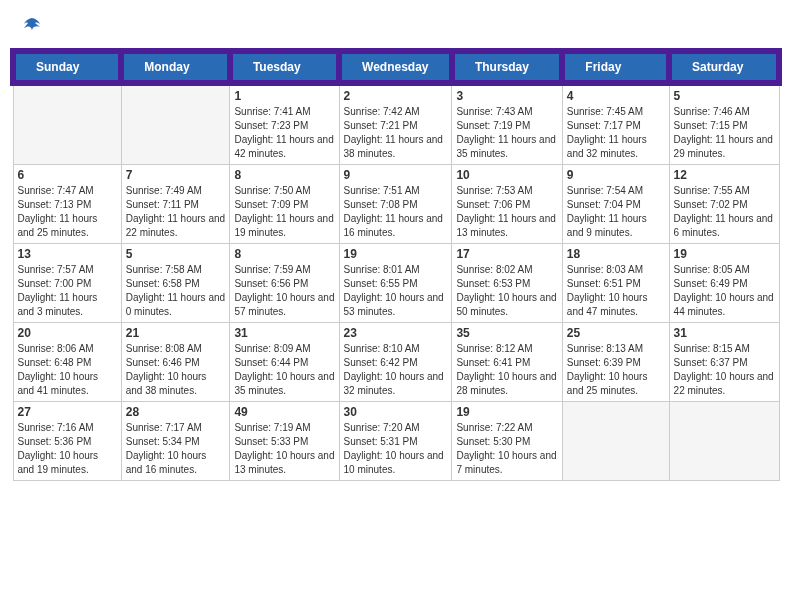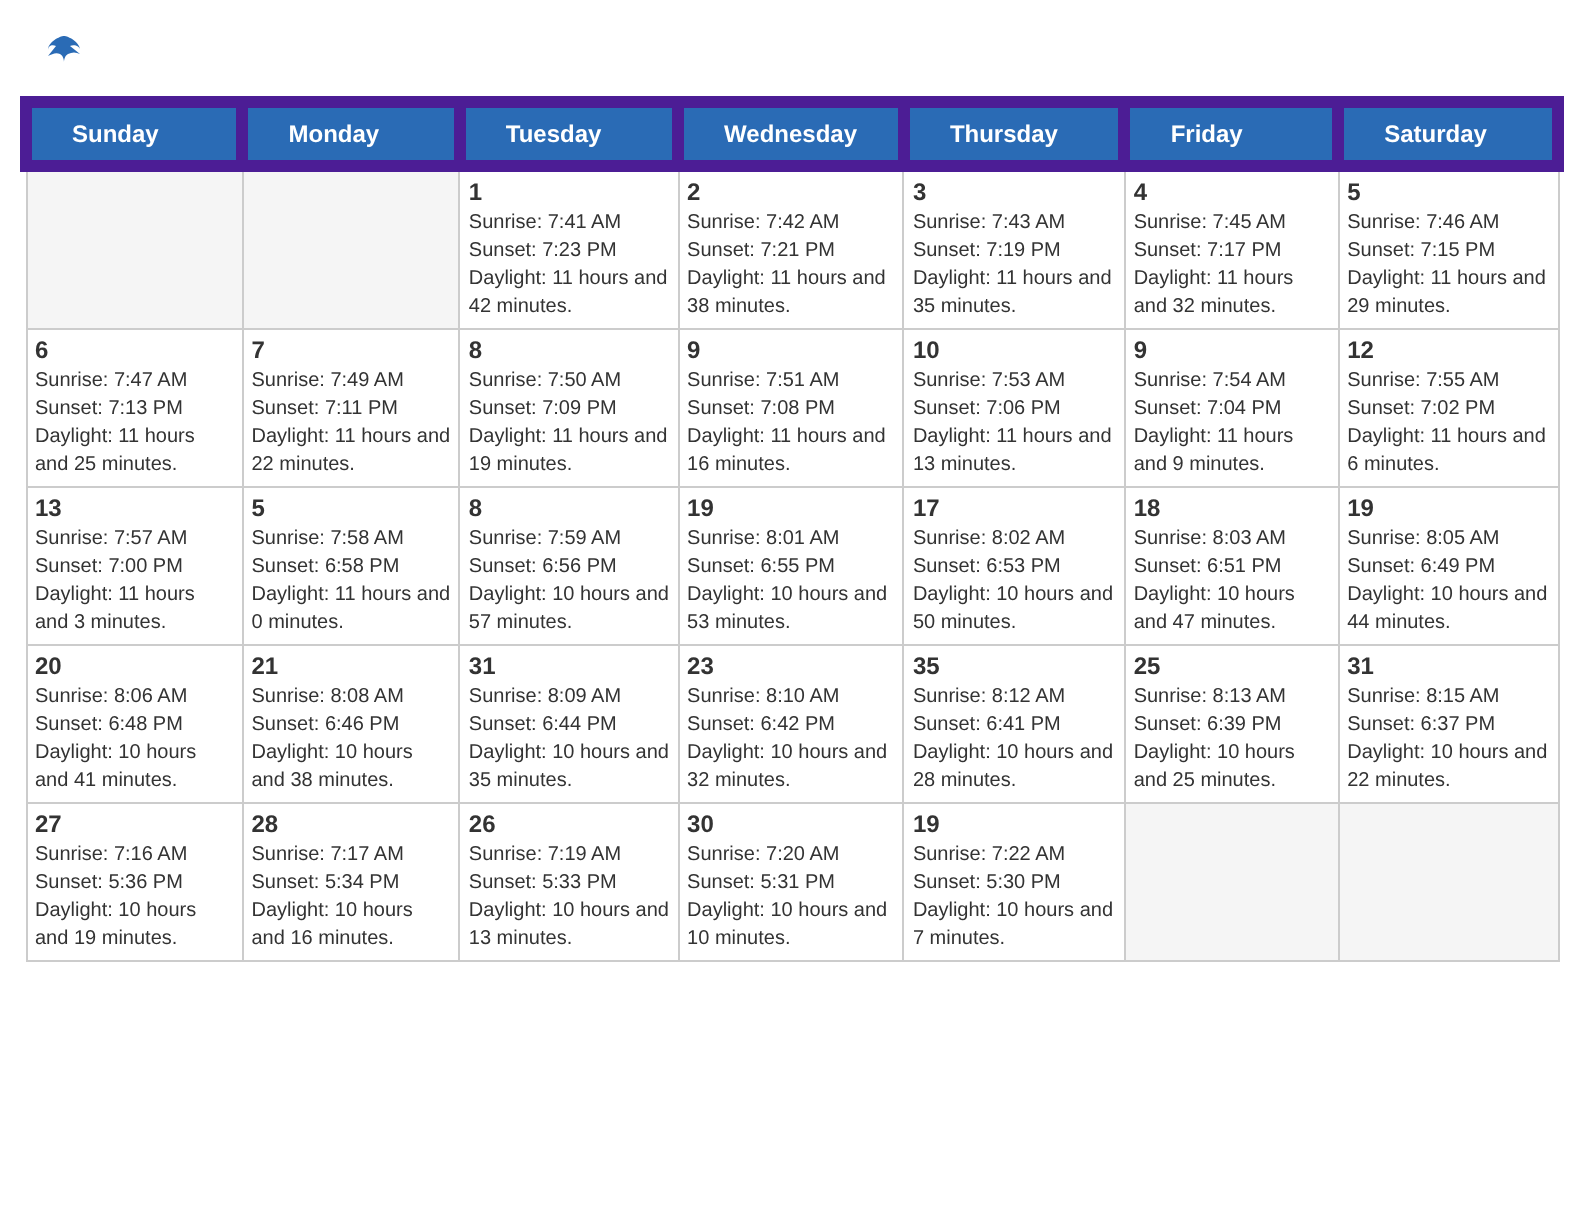--- a/index.html
+++ b/index.html
@@ -240,21 +240,21 @@
       <tr>
         <td>
           <span class="day-num">27</span>
           <div class="day-info">Sunrise: 7:16 AM<br>Sunset: 5:36 PM<br>Daylight: 10 hours and 19 minutes.</div>
         </td>
         <td>
           <span class="day-num">28</span>
           <div class="day-info">Sunrise: 7:17 AM<br>Sunset: 5:34 PM<br>Daylight: 10 hours and 16 minutes.</div>
         </td>
         <td>
-          <span class="day-num">26</span>
+          <span class="day-num">49</span>
           <div class="day-info">Sunrise: 7:19 AM<br>Sunset: 5:33 PM<br>Daylight: 10 hours and 13 minutes.</div>
         </td>
         <td>
           <span class="day-num">30</span>
           <div class="day-info">Sunrise: 7:20 AM<br>Sunset: 5:31 PM<br>Daylight: 10 hours and 10 minutes.</div>
         </td>
         <td>
           <span class="day-num">19</span>
           <div class="day-info">Sunrise: 7:22 AM<br>Sunset: 5:30 PM<br>Daylight: 10 hours and 7 minutes.</div>
         </td>

